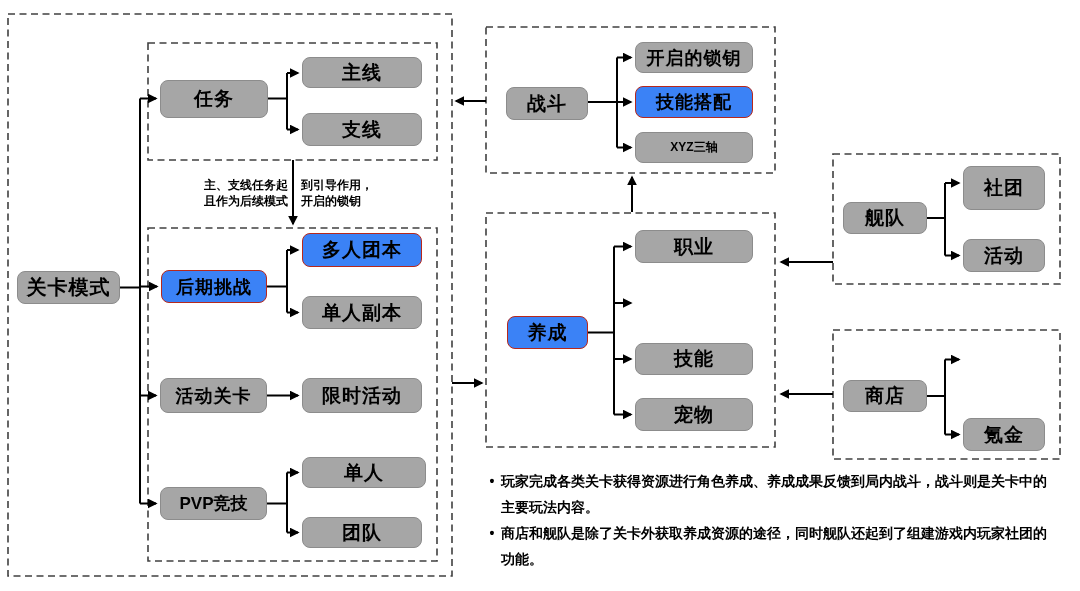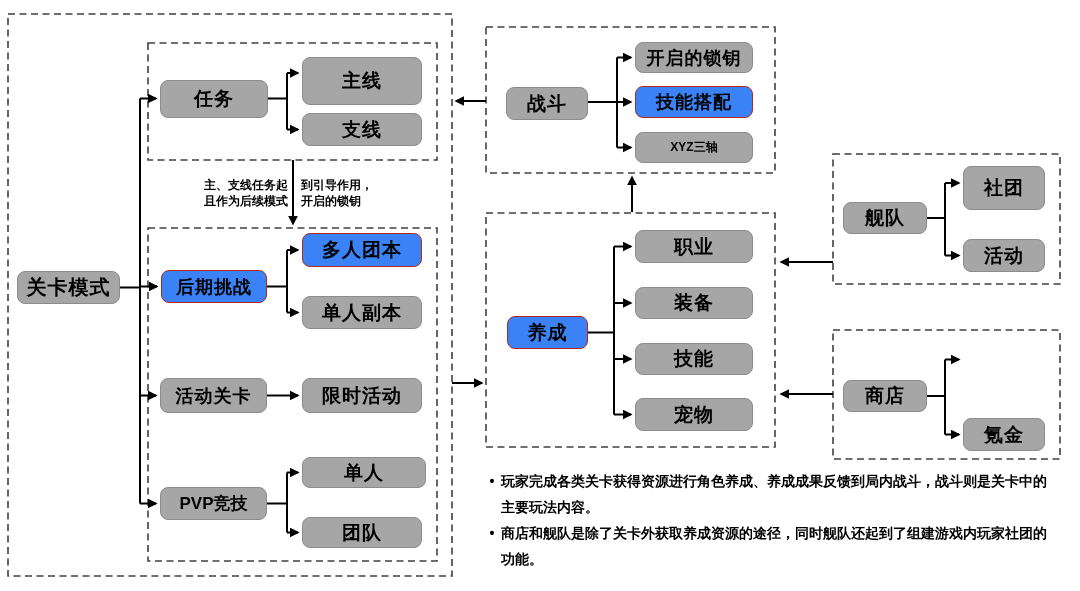--- a/index.html
+++ b/index.html
@@ -97,42 +97,41 @@
       <path d="M452,383 H482"></path>
       <path d="M632,212 V177"></path>
       <path d="M833,262 H781"></path>
       <path d="M833,394 H781"></path>
     </g>
   </svg>
 
   <div class="node" style="left:17px;top:271px;width:103px;height:33px;font-size:20px">关卡模式</div>
 
   <div class="node" style="left:160px;top:80px;width:108px;height:38px">任务</div>
-  <div class="node" style="left:302px;top:57px;width:120px;height:48px">主线</div>
+  <div class="node" style="left:302px;top:57px;width:120px;height:31px">主线</div>
   <div class="node" style="left:302px;top:113px;width:120px;height:33px">支线</div>
 
   <div class="node red" style="left:161px;top:270px;width:106px;height:33px;font-size:18px">后期挑战</div>
   <div class="node red" style="left:302px;top:233px;width:120px;height:34px">多人团本</div>
   <div class="node" style="left:302px;top:296px;width:120px;height:33px">单人副本</div>
 
   <div class="node" style="left:160px;top:378px;width:107px;height:35px;font-size:18px">活动关卡</div>
   <div class="node" style="left:302px;top:378px;width:120px;height:35px">限时活动</div>
 
   <div class="node" style="left:160px;top:487px;width:107px;height:33px;font-size:17px;letter-spacing:0">PVP竞技</div>
   <div class="node" style="left:302px;top:457px;width:124px;height:31px">单人</div>
   <div class="node" style="left:302px;top:517px;width:120px;height:31px">团队</div>
 
   <div class="node" style="left:506px;top:87px;width:82px;height:33px">战斗</div>
   <div class="node" style="left:635px;top:42px;width:118px;height:31px;font-size:18px">开启的锁钥</div>
   <div class="node red" style="left:635px;top:86px;width:118px;height:32px;font-size:18px">技能搭配</div>
   <div class="node" style="left:635px;top:132px;width:118px;height:31px;font-size:12px;letter-spacing:0">XYZ三轴</div>
 
   <div class="node red" style="left:507px;top:316px;width:81px;height:33px">养成</div>
   <div class="node" style="left:635px;top:230px;width:118px;height:33px">职业</div>
-  <div class="node" style="left:635px;top:287px;width:118px;height:32px">装备</div>
   <div class="node" style="left:635px;top:343px;width:118px;height:32px">技能</div>
   <div class="node" style="left:635px;top:398px;width:118px;height:33px">宠物</div>
 
   <div class="node" style="left:843px;top:202px;width:84px;height:32px">舰队</div>
   <div class="node" style="left:963px;top:166px;width:82px;height:44px">社团</div>
   <div class="node" style="left:963px;top:239px;width:82px;height:33px">活动</div>
 
   <div class="node" style="left:843px;top:380px;width:84px;height:32px">商店</div>
   <div class="node" style="left:963px;top:418px;width:82px;height:33px">氪金</div>
 

